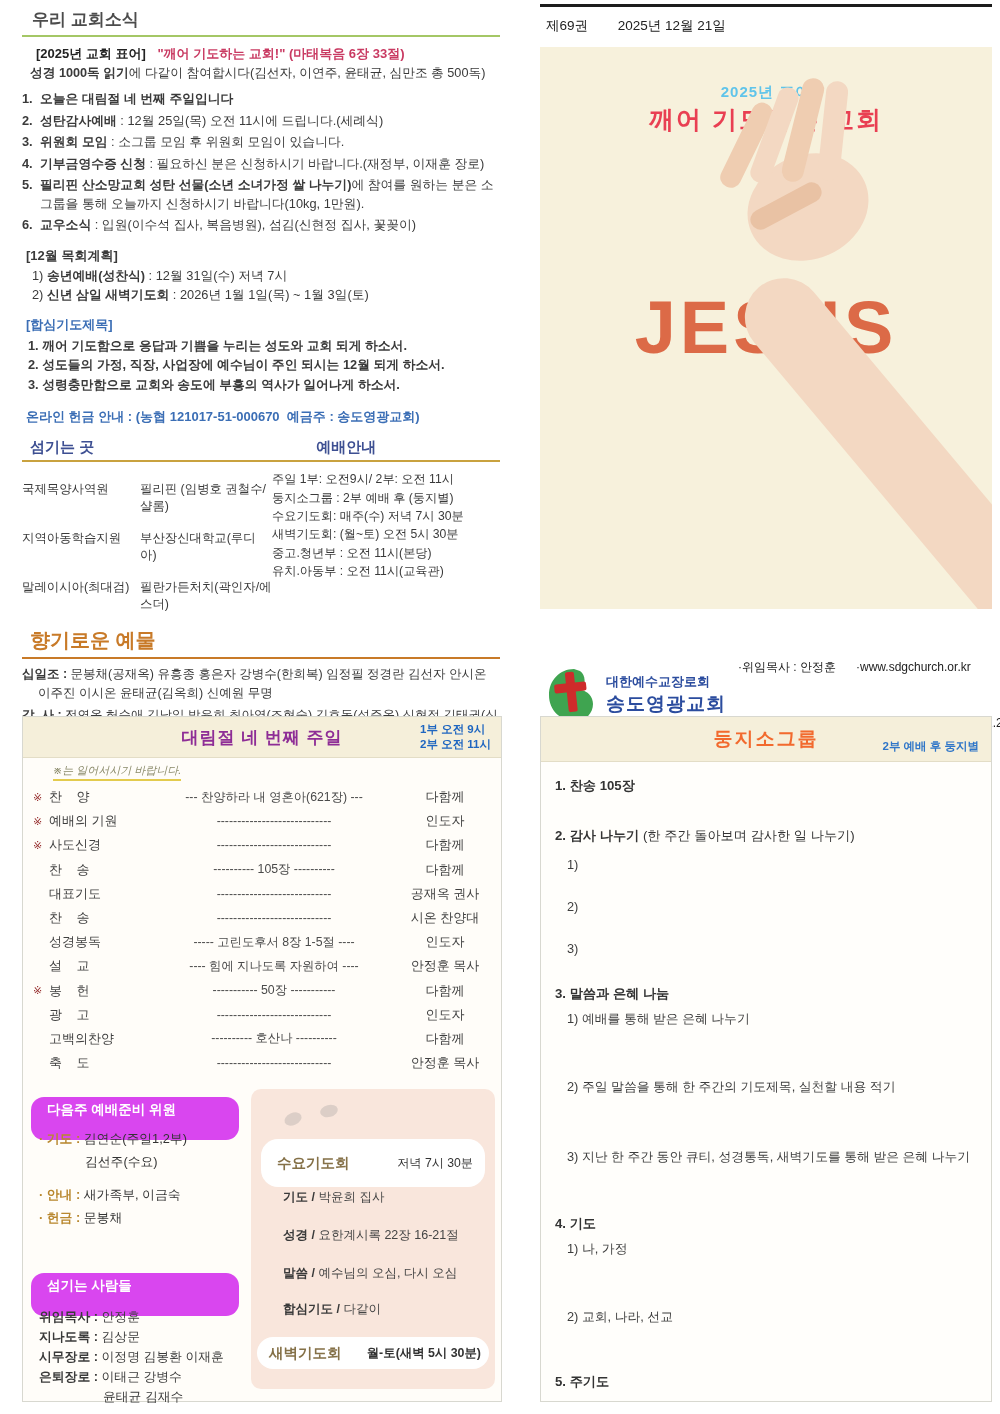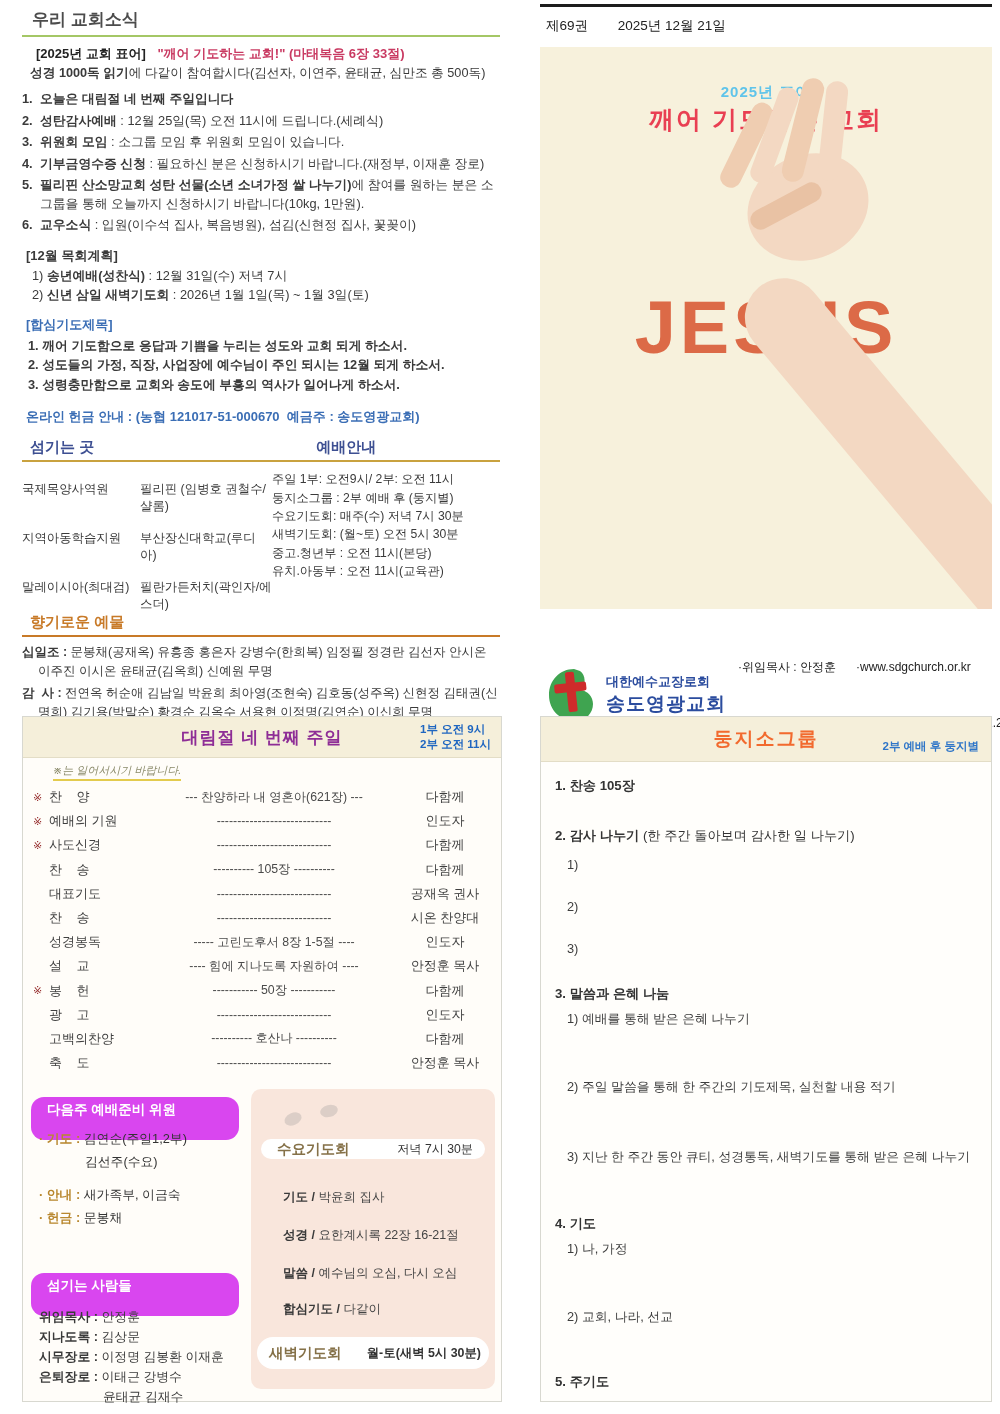--- a/index.html
+++ b/index.html
@@ -34,21 +34,21 @@
   .serv-head span{font-size:15px;font-weight:bold;color:#3D4F92;}
   .serv-head .sh-l{margin-left:8px;}
   .serv-head .sh-r{margin-left:222px;}
   .serv-table{display:flex;margin-top:4px;}
   .serv-places{width:250px;}
   .place-row{display:flex;margin-top:15px;font-size:12.4px;}
   .place-name{width:118px;flex:none;}
   .place-detail{flex:1;}
   .serv-times{flex:1;font-size:12.2px;line-height:1.5;margin-top:4px;}
   
-  .off-head{font-size:15px;font-weight:bold;color:#C87A28;border-bottom:2px solid #C87A28;padding:0 0 3px 8px;}
+  .off-head{font-size:20px;font-weight:bold;color:#C87A28;border-bottom:2px solid #C87A28;padding:0 0 3px 8px;margin-top:14px;}
   .off-rows{margin-top:6px;}
   .off-row{font-size:12.5px;line-height:1.5;margin-bottom:3px;padding-left:16px;text-indent:-16px;}
   .off-label{font-weight:bold;white-space:pre;}
   .off-pair2{margin-left:30px;}
   
   .mast-line{border-top:3px solid #1c1c1c;width:100%;}
   .masthead{margin:10px 0 0 6px;font-size:13.5px;color:#222;}
   .masthead .vol{margin-right:26px;}
   .cover{position:relative;margin-top:12px;height:562px;background:#F7F1DC;overflow:hidden;}
   .cover-tagline{position:absolute;top:36px;width:100%;text-align:center;font-size:15px;font-weight:bold;color:#5FC4EA;letter-spacing:1px;}
@@ -79,21 +79,21 @@
   .nw-row{position:absolute;left:16px;font-size:12.8px;}
   .nw-label{color:#B8872E;font-weight:bold;}
   .nw-val{color:#333;}
   .sv-rows{position:absolute;left:16px;top:590px;font-size:12.8px;line-height:20px;}
   .sv-label{font-weight:bold;color:#3a3a3a;}
   .sv-indent{padding-left:64px;}
   
   .pinkbox{position:absolute;left:228px;top:372px;width:244px;height:300px;background:#F9E6DC;border-radius:10px;}
   .paw{position:absolute;opacity:.25;}
   .wpill{position:absolute;background:#ffffff;border-radius:17px;display:flex;align-items:center;box-sizing:border-box;}
-  .wpill-wed{left:10px;top:50px;width:224px;height:20px;padding:0 12px 0 16px;}
+  .wpill-wed{left:10px;top:50px;width:224px;height:48px;padding:0 12px 0 16px;}
   .wpill-dawn{left:6px;top:248px;width:232px;height:32px;padding:0 8px 0 12px;}
   .wp-title{font-size:14.5px;font-weight:bold;color:#857148;}
   .wp-time{margin-left:auto;font-size:12.2px;color:#333;}
   .wp-time-b{margin-left:auto;font-size:12.4px;font-weight:bold;color:#333;}
   .wed-row{position:absolute;left:32px;font-size:12.5px;color:#444;}
   .wed-label{font-weight:bold;color:#3a3a3a;}
   
   .sg-head{position:relative;height:44px;background:#F5EFDA;border-bottom:1px solid #e3ddc6;}
   .sg-title{position:absolute;width:100%;top:9px;text-align:center;font-size:19px;font-weight:bold;color:#F26A2E;letter-spacing:2px;}
   .sg-sub{position:absolute;right:12px;top:22px;font-size:11.5px;font-weight:bold;color:#2E75C8;}

